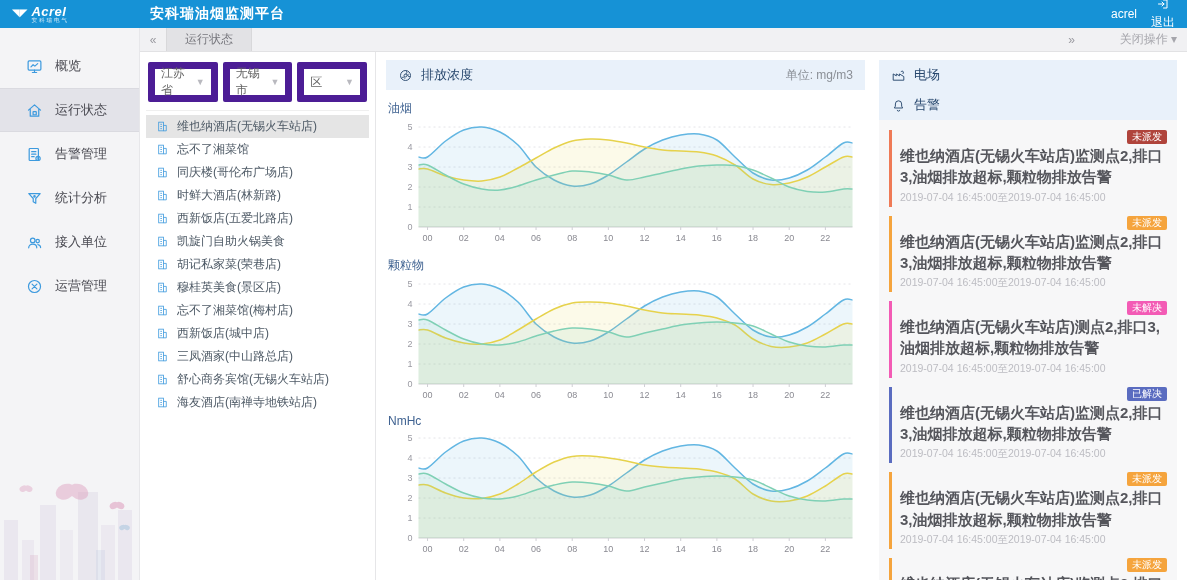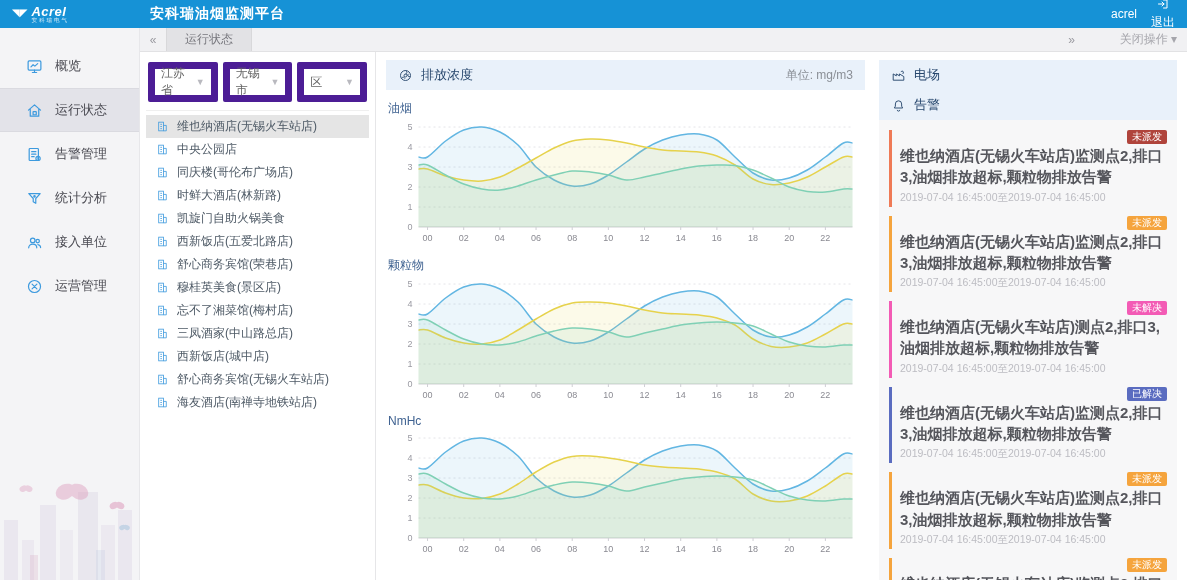--- a/index.html
+++ b/index.html
@@ -239,21 +239,21 @@
               </span>
               <span>维也纳酒店(无锡火车站店)</span>
             </div>
             <div class="store-item">
               <span style="display: inline-flex;">
                 <svg viewBox="0 0 24 24">
                   <rect x="5" y="4" width="9" height="16"></rect>
                   <path d="M14 10h5v10h-5M8 8h3M8 12h3M8 16h3"></path>
                 </svg>
               </span>
-              <span>中央公园店</span>
+              <span>忘不了湘菜馆</span>
             </div>
             <div class="store-item">
               <span style="display: inline-flex;">
                 <svg viewBox="0 0 24 24">
                   <rect x="5" y="4" width="9" height="16"></rect>
                   <path d="M14 10h5v10h-5M8 8h3M8 12h3M8 16h3"></path>
                 </svg>
               </span>
               <span>同庆楼(哥伦布广场店)</span>
             </div>
@@ -266,39 +266,39 @@
               </span>
               <span>时鲜大酒店(林新路)</span>
             </div>
             <div class="store-item">
               <span style="display: inline-flex;">
                 <svg viewBox="0 0 24 24">
                   <rect x="5" y="4" width="9" height="16"></rect>
                   <path d="M14 10h5v10h-5M8 8h3M8 12h3M8 16h3"></path>
                 </svg>
               </span>
+              <span>西新饭店(五爱北路店)</span>
+            </div>
+            <div class="store-item">
+              <span style="display: inline-flex;">
+                <svg viewBox="0 0 24 24">
+                  <rect x="5" y="4" width="9" height="16"></rect>
+                  <path d="M14 10h5v10h-5M8 8h3M8 12h3M8 16h3"></path>
+                </svg>
+              </span>
               <span>凯旋门自助火锅美食</span>
             </div>
             <div class="store-item">
               <span style="display: inline-flex;">
                 <svg viewBox="0 0 24 24">
                   <rect x="5" y="4" width="9" height="16"></rect>
                   <path d="M14 10h5v10h-5M8 8h3M8 12h3M8 16h3"></path>
                 </svg>
               </span>
-              <span>西新饭店(五爱北路店)</span>
-            </div>
-            <div class="store-item">
-              <span style="display: inline-flex;">
-                <svg viewBox="0 0 24 24">
-                  <rect x="5" y="4" width="9" height="16"></rect>
-                  <path d="M14 10h5v10h-5M8 8h3M8 12h3M8 16h3"></path>
-                </svg>
-              </span>
-              <span>舒心商务宾馆(荣巷店)</span>
+              <span>胡记私家菜(荣巷店)</span>
             </div>
             <div class="store-item">
               <span style="display: inline-flex;">
                 <svg viewBox="0 0 24 24">
                   <rect x="5" y="4" width="9" height="16"></rect>
                   <path d="M14 10h5v10h-5M8 8h3M8 12h3M8 16h3"></path>
                 </svg>
               </span>
               <span>穆桂英美食(景区店)</span>
             </div>
@@ -311,30 +311,30 @@
               </span>
               <span>忘不了湘菜馆(梅村店)</span>
             </div>
             <div class="store-item">
               <span style="display: inline-flex;">
                 <svg viewBox="0 0 24 24">
                   <rect x="5" y="4" width="9" height="16"></rect>
                   <path d="M14 10h5v10h-5M8 8h3M8 12h3M8 16h3"></path>
                 </svg>
               </span>
+              <span>西新饭店(城中店)</span>
+            </div>
+            <div class="store-item">
+              <span style="display: inline-flex;">
+                <svg viewBox="0 0 24 24">
+                  <rect x="5" y="4" width="9" height="16"></rect>
+                  <path d="M14 10h5v10h-5M8 8h3M8 12h3M8 16h3"></path>
+                </svg>
+              </span>
               <span>三凤酒家(中山路总店)</span>
-            </div>
-            <div class="store-item">
-              <span style="display: inline-flex;">
-                <svg viewBox="0 0 24 24">
-                  <rect x="5" y="4" width="9" height="16"></rect>
-                  <path d="M14 10h5v10h-5M8 8h3M8 12h3M8 16h3"></path>
-                </svg>
-              </span>
-              <span>西新饭店(城中店)</span>
             </div>
             <div class="store-item">
               <span style="display: inline-flex;">
                 <svg viewBox="0 0 24 24">
                   <rect x="5" y="4" width="9" height="16"></rect>
                   <path d="M14 10h5v10h-5M8 8h3M8 12h3M8 16h3"></path>
                 </svg>
               </span>
               <span>舒心商务宾馆(无锡火车站店)</span>
             </div>

